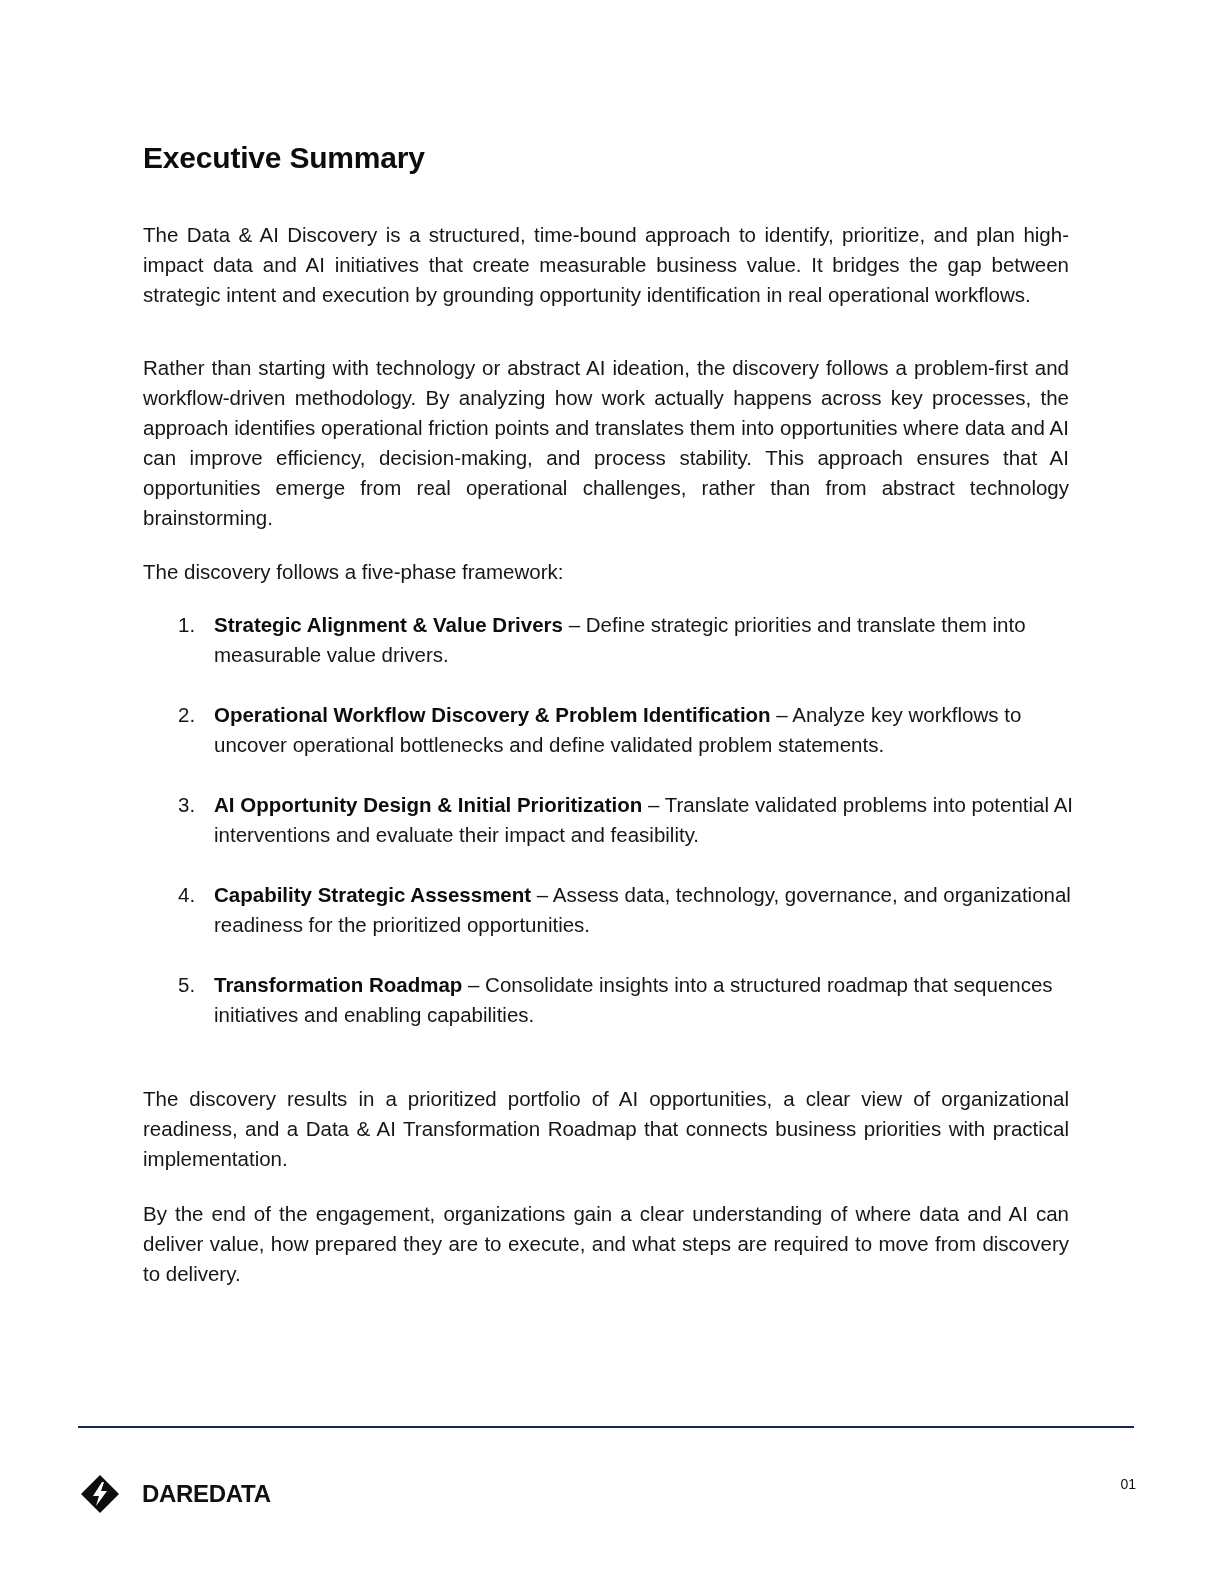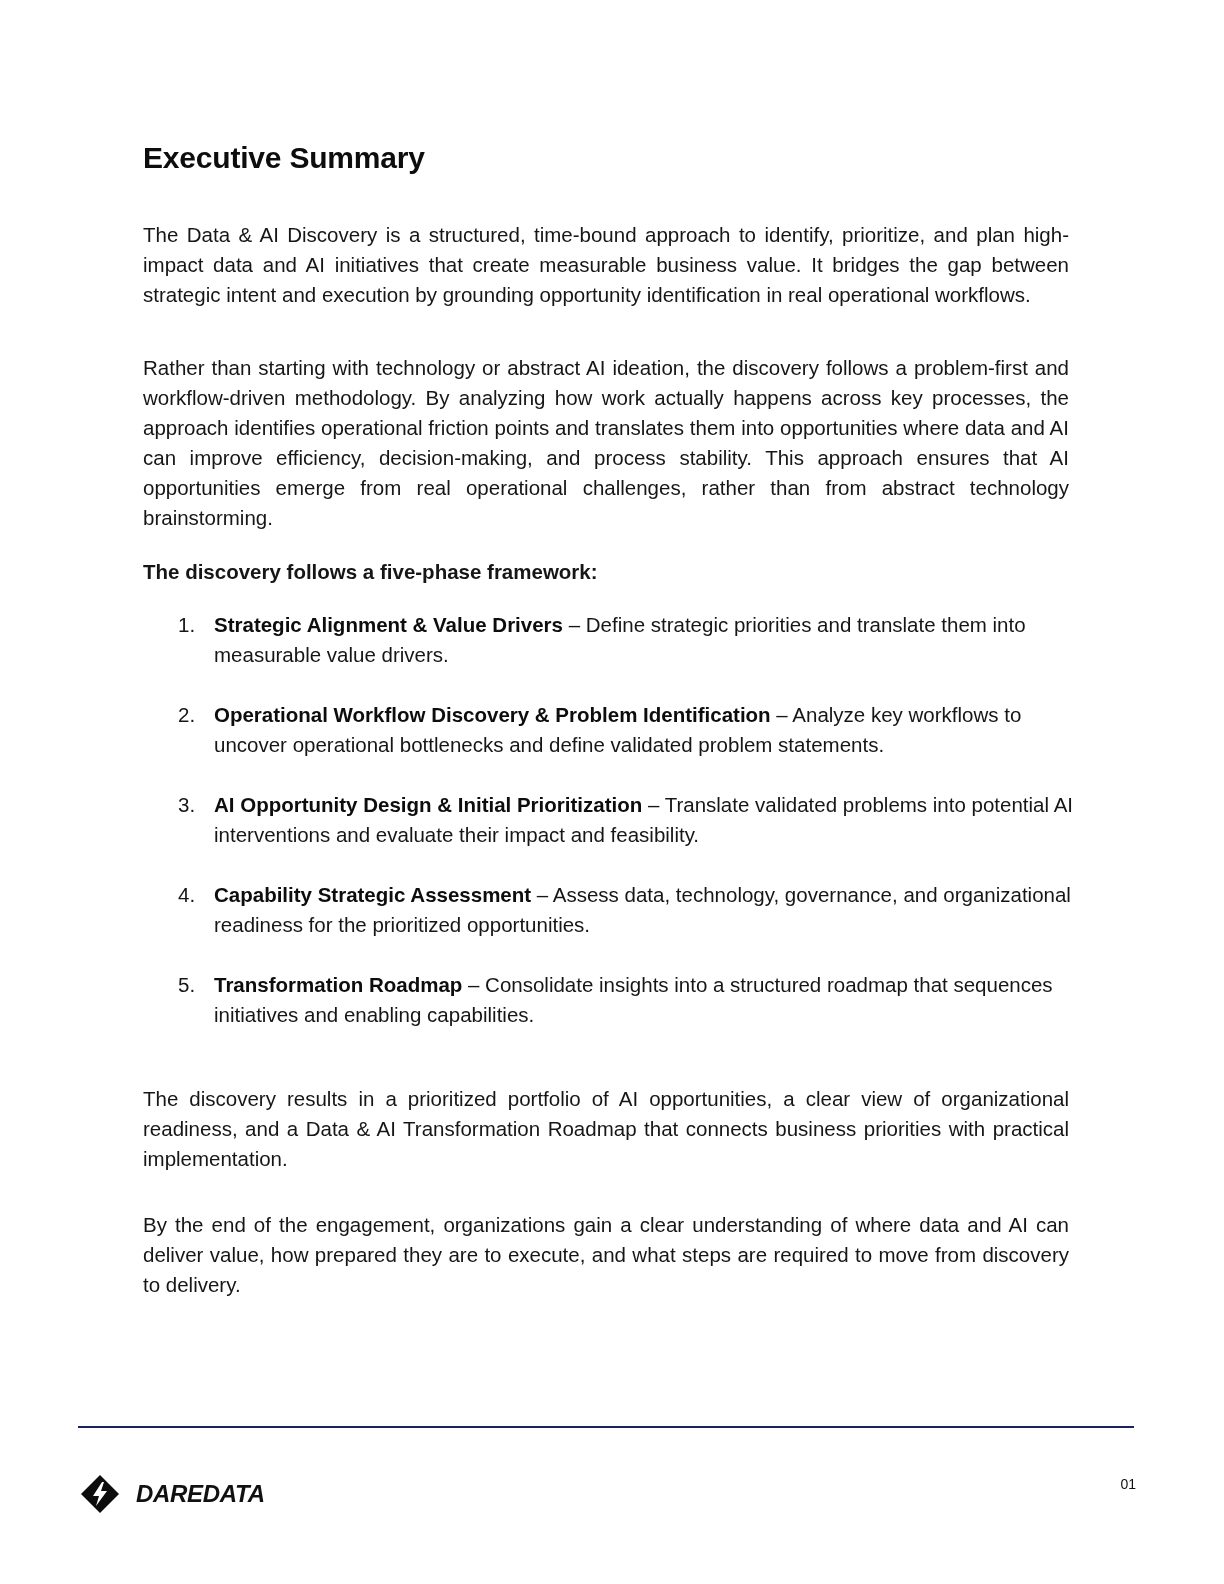--- a/index.html
+++ b/index.html
@@ -30,23 +30,23 @@
       left: 143px;
       width: 926px;
       margin: 0;
       font-size: 20.5px;
       line-height: 30px;
       text-align: justify;
       color: #161616;
     }
     .p1 { top: 220px; }
     .p2 { top: 353px; }
-    .p3 { top: 557px; text-align: left; font-weight: bold; }
+    .p3 { top: 557px; text-align: left; }
     .p4 { top: 1084px; }
-    .p5 { top: 1199px; margin-top: 11px; }
+    .p5 { top: 1199px; }
 
     .phase-list {
       position: absolute;
       left: 143px;
       top: 610px;
       width: 930px;
       margin: 0;
       padding: 0;
       list-style: none;
     }
@@ -76,22 +76,21 @@
       width: 1056px;
       height: 2px;
       background: #1a2260;
     }
     .footer-logo {
       position: absolute;
       left: 80px;
       top: 1474px;
       display: flex;
       align-items: center;
-      gap: 16px;
-      font-style: italic;
+      gap: 22px;
     }
     .logo-mark {
       width: 40px;
       height: 40px;
       display: block;
     }
     .logo-wordmark {
       font-family: "Liberation Sans", "DejaVu Sans", sans-serif;
       font-weight: bold;
       font-size: 24px;

